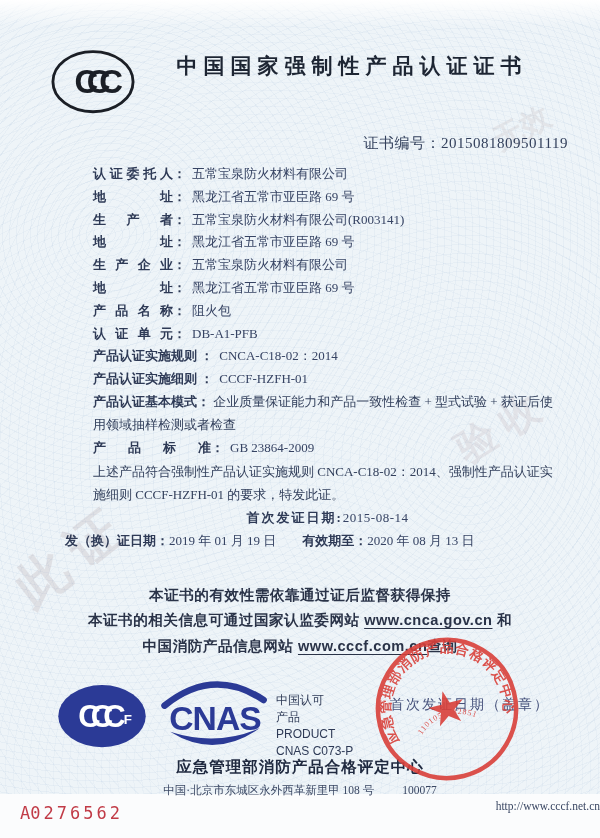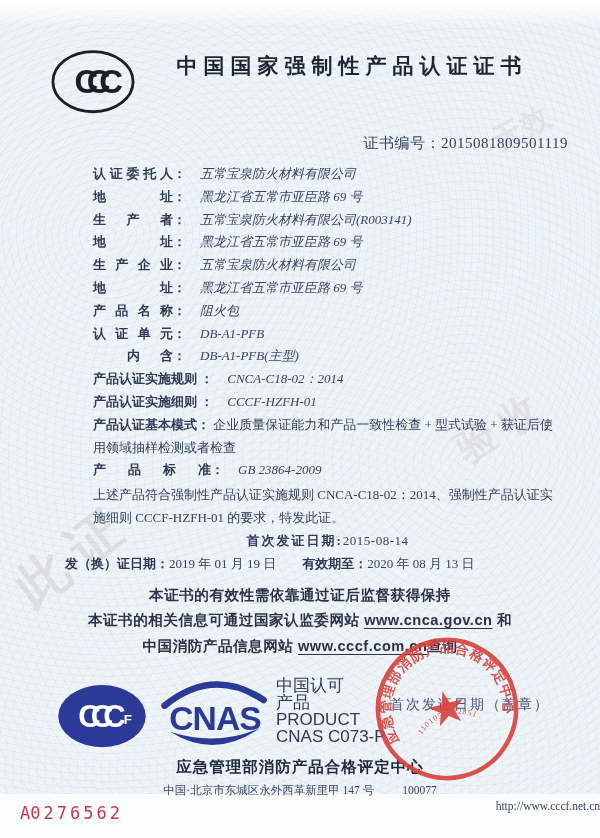--- a/index.html
+++ b/index.html
@@ -29,42 +29,42 @@
   .subtitle{font-family:"Liberation Sans","DejaVu Sans",sans-serif;font-size:12.3px;
     color:#2a3348;margin-top:7px;letter-spacing:.2px;}
 
   .certno{position:relative;z-index:1;text-align:right;padding-right:32px;margin-top:14px;
     font-size:15px;color:#33405c;letter-spacing:.5px;}
 
   .bodytext{position:relative;z-index:1;padding:10px 38px 0 93px;font-size:13px;}
   .row{line-height:22.8px;white-space:nowrap;}
   .jlbl{display:inline-block;width:80px;text-align:justify;text-align-last:justify;font-weight:bold;color:#2e3a56;}
   .colon{font-weight:bold;color:#2e3a56;}
-  .val{margin-left:14px;color:#36436300;color:#364363;font-style:italic;}
+  .val{margin-left:6px;color:#36436300;color:#364363;}
   .indent .jlbl{width:46px;margin-left:34px;}
   .rrow{line-height:22.8px;}
   .rlbl{font-weight:bold;color:#2e3a56;}
   .wide .jlbl2{display:inline-block;width:118px;text-align:justify;text-align-last:justify;font-weight:bold;color:#2e3a56;}
   .para{line-height:22.8px;white-space:normal;margin:0;}
   .statement{line-height:23px;margin:1px 0 0 0;white-space:normal;}
   .first-issue{line-height:23px;text-align:center;font-weight:bold;color:#2e3a56;letter-spacing:2px;}
   .first-issue .dt{font-weight:normal;letter-spacing:.5px;color:#364363;}
   .issue-line{line-height:23px;margin-left:-28px;white-space:nowrap;}
   .issue-line .dt{color:#364363;}
   .gap{display:inline-block;width:26px;}
 
   .note{position:absolute;left:0;right:0;text-align:center;z-index:1;
     font-family:"Liberation Sans","DejaVu Sans",sans-serif;font-weight:bold;
     font-size:14.6px;color:#2a3348;letter-spacing:.5px;}
   .n1{top:586px;}.n2{top:611px;}.n3{top:637px;}
   .urltext{text-decoration:underline;text-underline-offset:3px;}
 
   .abs{position:absolute;z-index:1;}
-  .accred{left:276px;top:677px;font-family:"Liberation Sans","DejaVu Sans",sans-serif;
-    font-size:17px;line-height:17px;color:#2e3a56;}
+  .accred{left:276px;top:692px;font-family:"Liberation Sans","DejaVu Sans",sans-serif;
+    font-size:12px;line-height:17px;color:#2e3a56;}
   .stamp-label{left:390px;top:696px;font-size:14px;letter-spacing:2px;color:#44507a;z-index:2;}
   .stamp{left:372px;top:634px;z-index:3;pointer-events:none;opacity:.9;}
   .issuer-name{left:0;right:0;top:757px;text-align:center;
     font-family:"Liberation Sans","DejaVu Sans",sans-serif;font-weight:bold;
     font-size:15.5px;color:#202a40;letter-spacing:1px;z-index:1;}
   .addr{left:0;right:0;top:783px;text-align:center;font-size:11.5px;color:#3a4763;z-index:1;}
   .addr .pc{margin-left:28px;margin-top:48px;}
   .site{left:0;right:0;top:800px;text-align:right;font-size:11.5px;color:#3a4763;z-index:1;}
   .serial{left:20px;top:803px;font-family:"DejaVu Sans Mono",monospace;
     font-size:17px;color:#c13b47;z-index:1;}
@@ -113,23 +113,20 @@
       <span class="jlbl">生产企业</span><span class="colon">：</span><span class="val">五常宝泉防火材料有限公司</span>
     </div>
     <div class="row">
       <span class="jlbl">地址</span><span class="colon">：</span><span class="val">黑龙江省五常市亚臣路 69 号</span>
     </div>
     <div class="row">
       <span class="jlbl">产品名称</span><span class="colon">：</span><span class="val">阻火包</span>
     </div>
     <div class="row">
       <span class="jlbl">认证单元</span><span class="colon">：</span><span class="val">DB-A1-PFB</span>
-    </div>
-    <div class="row indent">
-      <span class="jlbl">内含</span><span class="colon">：</span><span class="val">DB-A1-PFB(主型)</span>
     </div>
 
     <div class="rrow">
       <span class="rlbl">产品认证实施规则 ：</span><span class="val">CNCA-C18-02：2014</span>
     </div>
     <div class="rrow">
       <span class="rlbl">产品认证实施细则 ：</span><span class="val">CCCF-HZFH-01</span>
     </div>
     <p class="para">
       <span class="rlbl">产品认证基本模式：</span> <span>企业质量保证能力和产品一致性检查 + 型式试验 + 获证后使用领域抽样检测或者检查</span>
@@ -193,20 +190,20 @@
       </text>
       <text x="75" y="90" text-anchor="middle" font-size="46" fill="#d9403a">★</text>
       <text font-size="8" fill="#d9403a" letter-spacing="0.8">
         <textPath href="#arcB" startOffset="8">1101051982851</textPath>
       </text>
     </svg>
   </div>
 
   <div class="abs issuer-name">应急管理部消防产品合格评定中心</div>
   <div class="abs addr">
-    <span>中国·北京市东城区永外西革新里甲 147 号</span><span class="pc">100077</span>
+    <span>中国·北京市东城区永外西革新里甲 108 号</span><span class="pc">100077</span>
   </div>
   <div class="abs site">http://www.cccf.net.cn</div>
 
   <div class="abs serial">
     <span>A</span><span class="num">0276562</span>
   </div>
 </div>
 
 </body></html>

